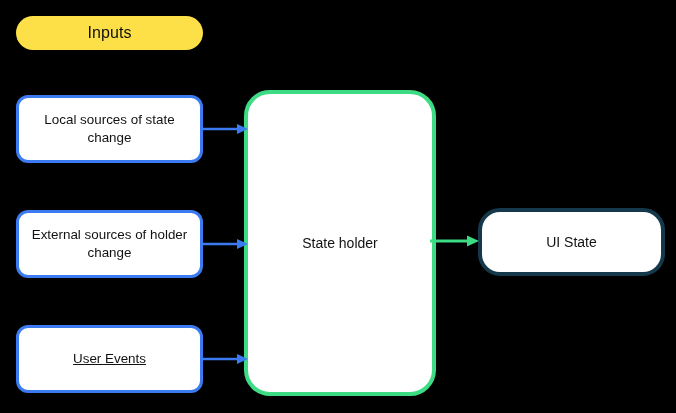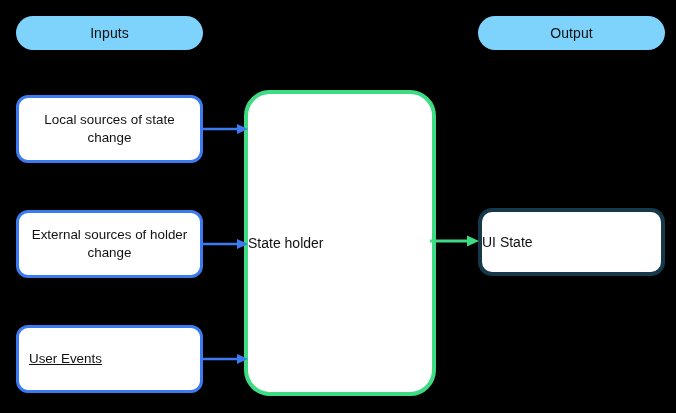--- a/index.html
+++ b/index.html
@@ -14,57 +14,57 @@
     position: relative;
     width: 676px;
     height: 413px;
     background: #000000;
     overflow: hidden;
   }
 
   
   .pill {
     position: absolute;
-    background: #7dd3fc;
+    background: #fde047;
     border-radius: 999px;
     display: flex;
     align-items: center;
     justify-content: center;
     color: #101010;
-    font-size: 14px;
+    font-size: 16px;
     letter-spacing: 0.1px;
     height: 34px;
   }
 
   
   .node {
     position: absolute;
     background: #ffffff;
     display: flex;
     align-items: center;
-    justify-content: flex-start;
+    justify-content: center;
     text-align: center;
     color: #121212;
     font-size: 13.4px;
     line-height: 18px;
     box-sizing: border-box;
   }
   .node-input {
     border: 3px solid #3b7af0;
     border-radius: 12px;
     padding: 4px 10px;
   }
   .node-processor {
     border: 4px solid #3ddc84;
     border-radius: 26px;
     font-size: 14px;
   }
   .node-output {
     border: 4px solid #15384b;
-    border-radius: 14px;
+    border-radius: 22px;
     font-size: 14px;
   }
 
   
   .arrow {
     position: absolute;
     height: 14px;
     display: block;
   }
   .arrow svg { display: block; overflow: visible; }
@@ -72,23 +72,20 @@
 </head>
 <body>
 
 <div id="canvas">
 
   <div class="pill" style="left:16px; top:16px; width:187px;">
     <span>Inputs</span>
   </div>
 
 
-  <div class="pill" style="left:478px; top:16px; width:187px;">
-    <span>Output</span>
-  </div>
 
   <div class="node node-input" style="left:16px; top:95px; width:187px; height:68px;">
     <span>Local sources of state change</span>
   </div>
 
   <div class="node node-input" style="left:16px; top:210px; width:187px; height:68px;">
     <span>External sources of holder change</span>
   </div>
 
   <div class="node node-input" style="left:16px; top:325px; width:187px; height:68px;text-decoration:underline;">

